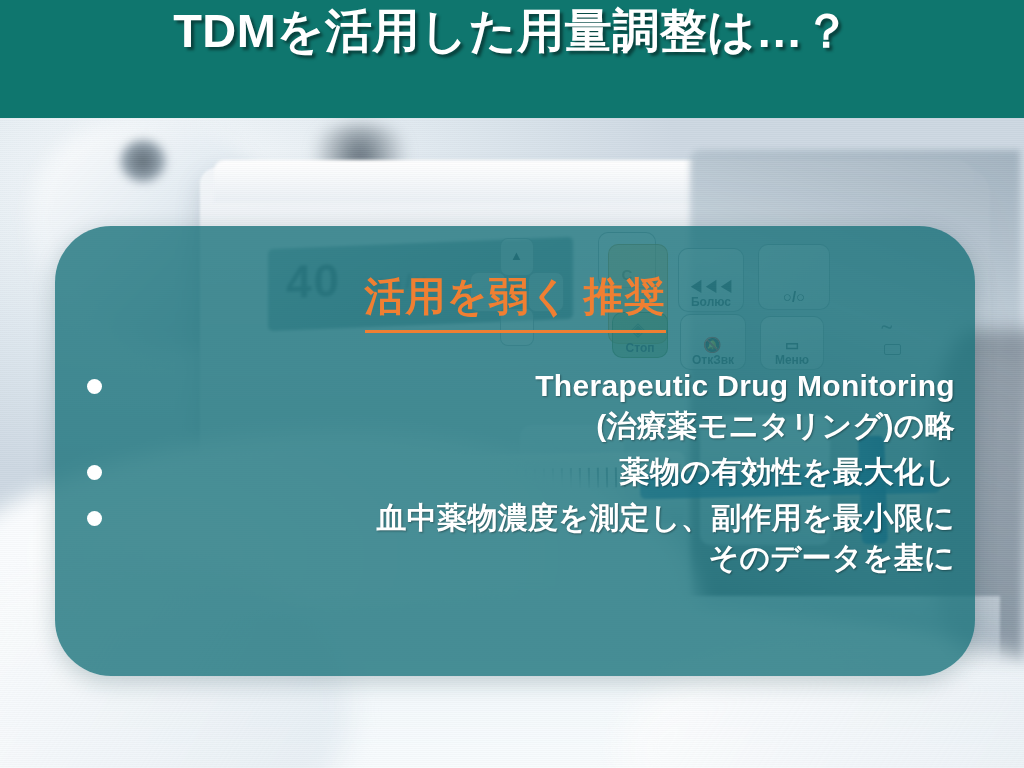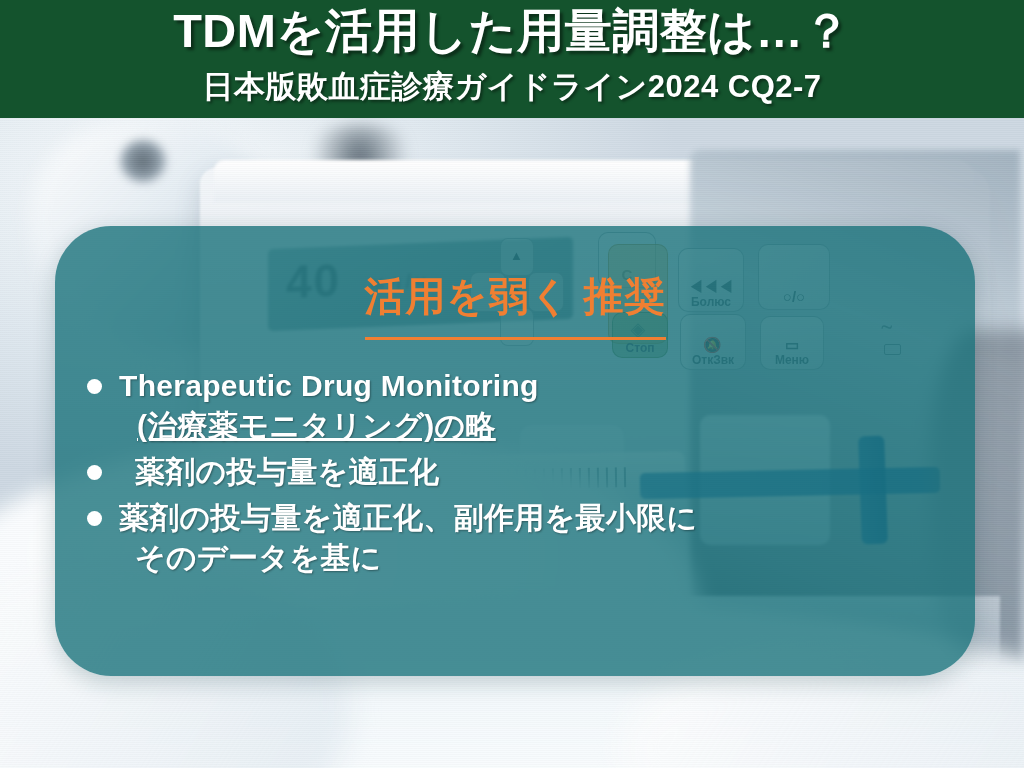--- a/index.html
+++ b/index.html
@@ -260,21 +260,21 @@
     background-image:
       repeating-linear-gradient(0deg, rgba(255,255,255,.035) 0 1px, rgba(0,0,0,.02) 1px 2px);
     pointer-events: none;
   }
 
   
   .header {
     position: absolute;
     left: 0; top: 0;
     width: 1024px; height: 118px;
-    background: #14532d;
+    background: #0f766e;
     z-index: 20;
   }
   .header .title {
     position: absolute;
     left: 0; right: 0; top: 6px;
     text-align: center;
     font-weight: bold;
     font-size: 47px;
     line-height: 1.05;
     color: #ffffff;
@@ -311,30 +311,31 @@
     left: 0; right: 0; top: 48px;
     text-align: center;
   }
   .recommend .rec-text {
     display: inline-block;
     font-weight: bold;
     font-size: 40px;
     line-height: 1.1;
     color: #f07f32;
     border-bottom: 3px solid #f07f32;
-    padding-bottom: 19px;
+    padding-bottom: 12px;
     letter-spacing: 1px;
     white-space: nowrap;
   }
 
   .bullets {
     position: absolute;
     left: 20px;
     top: 140px;
     right: 20px;
+    text-align: right;
   }
   .bullet {
     position: relative;
     color: #ffffff;
     font-weight: bold;
     font-size: 30px;
     line-height: 40px;
     letter-spacing: .3px;
     margin-bottom: 6px;
     padding-left: 44px;
@@ -343,21 +344,21 @@
   .bullet .dot {
     position: absolute;
     left: 12px;
     top: 13px;
     width: 15px; height: 15px;
     border-radius: 50%;
     background: #ffffff;
   }
   .bullet .l1 { display: block; }
   .bullet .l2 { display: block; padding-left: 16px; }
-  .bullet.b1 .l2 { padding-left: 18px; text-decoration: underline; }
+  .bullet.b1 .l2 { padding-left: 18px; }
 </style>
 </head>
 <body>
 
 <div id="slide">
 
   <div class="photo">
     <div class="ph-pole"></div>
     <div class="ph-dark-blob"></div>
     <div class="ph-dark-blob2"></div>
@@ -417,44 +418,43 @@
     <div class="ph-blanket"></div>
     <div class="ph-blanket2"></div>
     <div class="ph-fold-a"></div>
     <div class="ph-fold-b"></div>
     <div class="ph-right-shadow"></div>
     <div class="ph-noise"></div>
   </div>
 
   <div class="header">
     <div class="title">TDMを活用した用量調整は…？</div>
-    <div class="subtitle">日本版敗血症診療ガイドライン2024 CQ2-7</div>
   </div>
 
   <div class="card">
 
     <div class="recommend">
       <span class="rec-text">活用を弱く 推奨</span>
     </div>
 
     <div class="bullets">
 
       <div class="bullet b1">
         <span class="dot"></span>
         <span class="l1">Therapeutic Drug Monitoring</span>
         <span class="l2">(治療薬モニタリング)の略</span>
       </div>
 
       <div class="bullet b2">
         <span class="dot"></span>
-        <span class="l2">薬剤の投与量を適正化</span>
+        <span class="l2">薬物の有効性を最大化し</span>
       </div>
 
       <div class="bullet b3">
         <span class="dot"></span>
-        <span class="l1">薬剤の投与量を適正化、副作用を最小限に</span>
+        <span class="l1">血中薬物濃度を測定し、副作用を最小限に</span>
         <span class="l2">そのデータを基に</span>
       </div>
 
     </div>
   </div>
 
 </div>
 
 </body></html>

